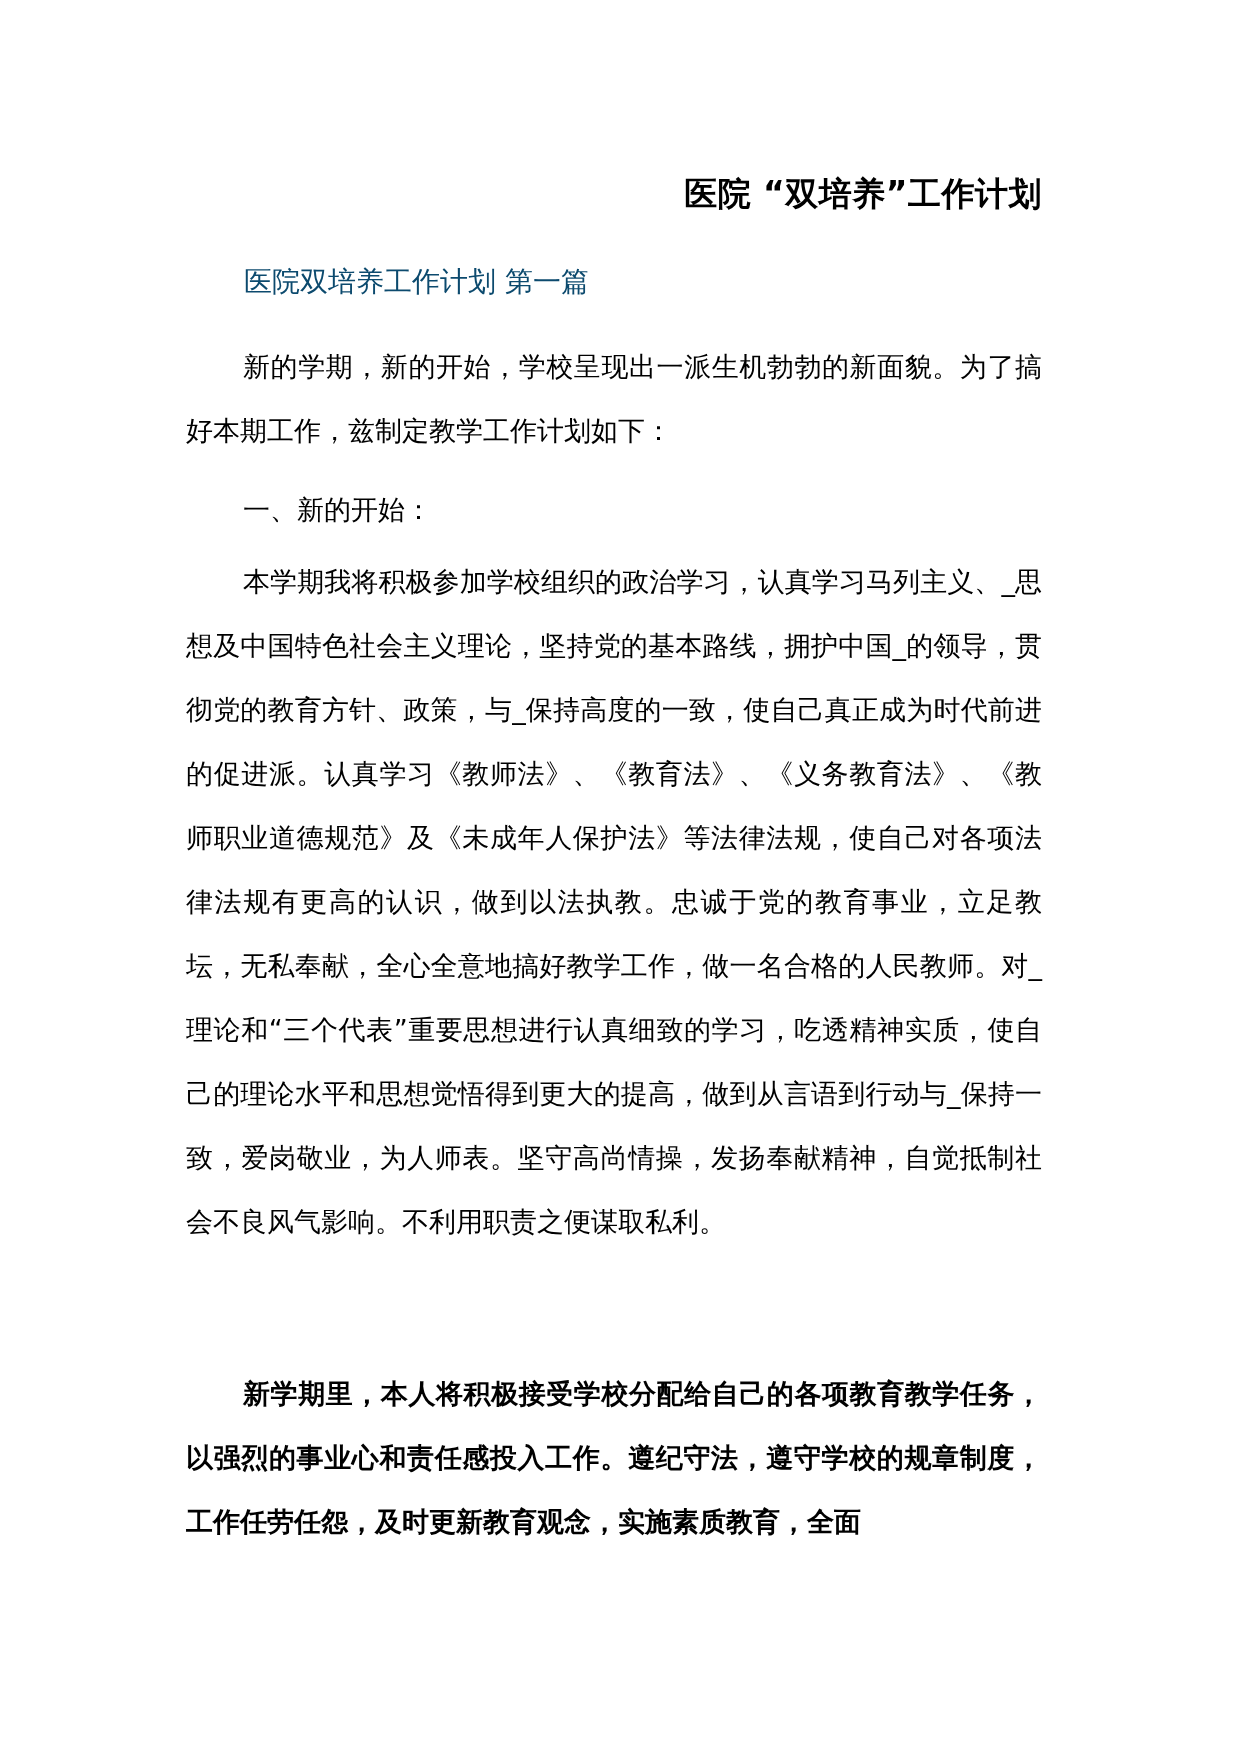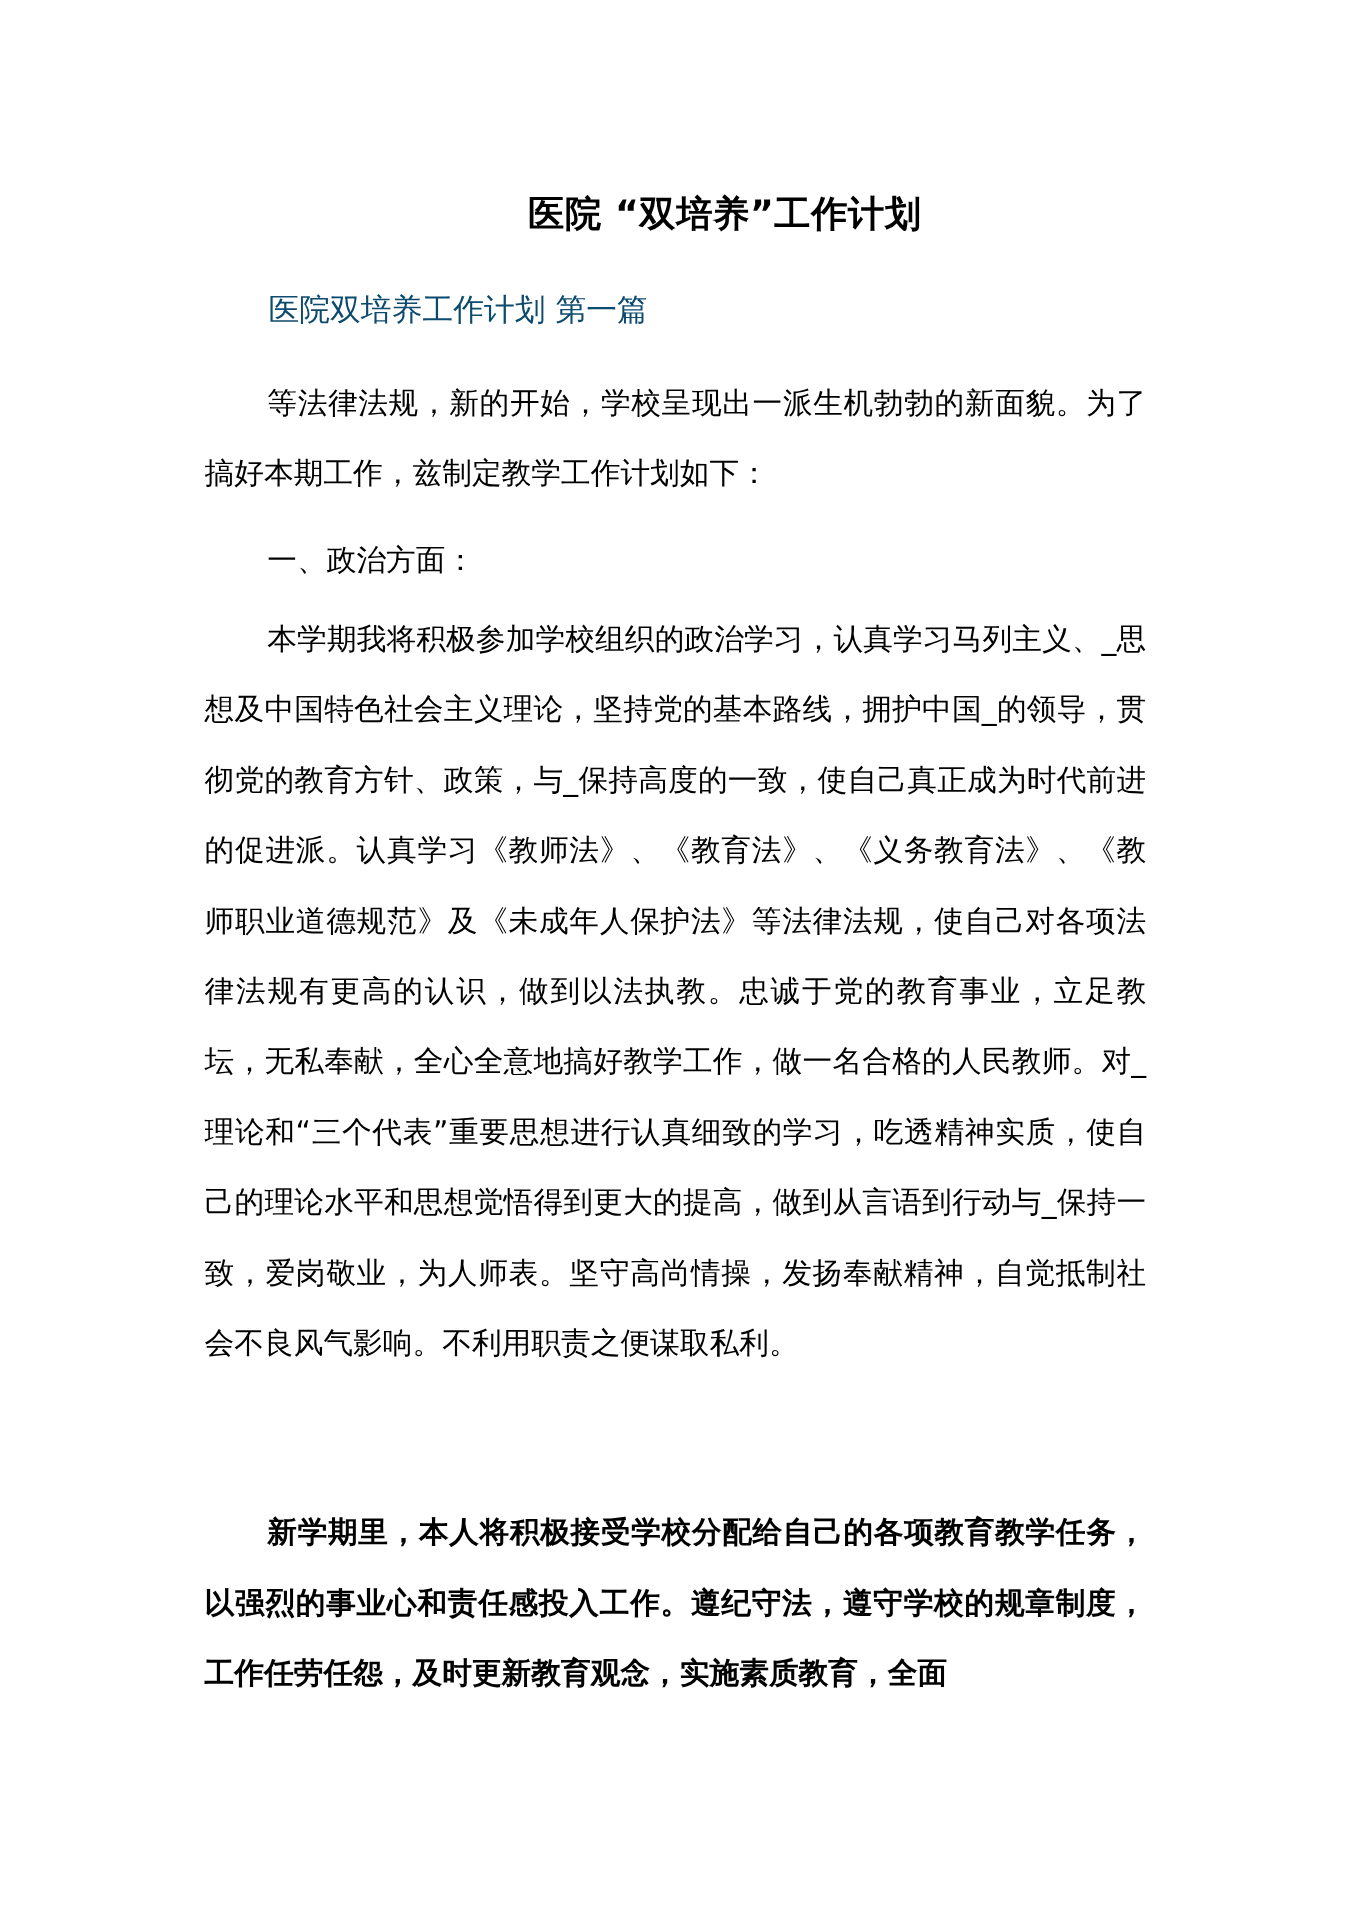--- a/index.html
+++ b/index.html
@@ -19,21 +19,21 @@
       position: absolute;
       left: 186px;
       top: 0;
       width: 856px;
     }
     .doc-title {
       position: absolute;
       left: 0;
       top: 172px;
       width: 856px;
-      text-align: center;
+      text-align: right;
       font-size: 33px;
       font-weight: bold;
       line-height: 44px;
       letter-spacing: 0.5px;
       padding-left: 90px;
       box-sizing: border-box;
     }
     .subheading {
       position: absolute;
       left: 58px;
@@ -57,17 +57,17 @@
     .p2 { top: 478px; }
     .p3 { top: 550px; }
     .p4 { top: 1362px; font-weight: bold; }
   </style>
 </head>
 <body>
 
 <div class="page">
   <div class="doc-title">医院 “双培养”工作计划</div>
   <div class="subheading" style="color:#0c4a6e;">医院双培养工作计划  第一篇</div>
-  <p class="para p1" style="margin:0;">等法律法规，新的开始，学校呈现出一派生机勃勃的新面貌。为了搞好本期工作，兹制定教学工作计划如下：</p>
-  <p class="para p2" style="margin:0;">一、政治方面：</p>
+  <p class="para p1" style="margin:0;">新的学期，新的开始，学校呈现出一派生机勃勃的新面貌。为了搞好本期工作，兹制定教学工作计划如下：</p>
+  <p class="para p2" style="margin:0;">一、新的开始：</p>
   <p class="para p3" style="margin:0;">本学期我将积极参加学校组织的政治学习，认真学习马列主义、_思想及中国特色社会主义理论，坚持党的基本路线，拥护中国_的领导，贯彻党的教育方针、政策，与_保持高度的一致，使自己真正成为时代前进的促进派。认真学习《教师法》、《教育法》、《义务教育法》、《教师职业道德规范》及《未成年人保护法》等法律法规，使自己对各项法律法规有更高的认识，做到以法执教。忠诚于党的教育事业，立足教坛，无私奉献，全心全意地搞好教学工作，做一名合格的人民教师。对_理论和“三个代表”重要思想进行认真细致的学习，吃透精神实质，使自己的理论水平和思想觉悟得到更大的提高，做到从言语到行动与_保持一致，爱岗敬业，为人师表。坚守高尚情操，发扬奉献精神，自觉抵制社会不良风气影响。不利用职责之便谋取私利。</p>
   <p class="para p4" style="margin:0;">新学期里，本人将积极接受学校分配给自己的各项教育教学任务，以强烈的事业心和责任感投入工作。遵纪守法，遵守学校的规章制度，工作任劳任怨，及时更新教育观念，实施素质教育，全面</p>
 </div>
 
 </body></html>

